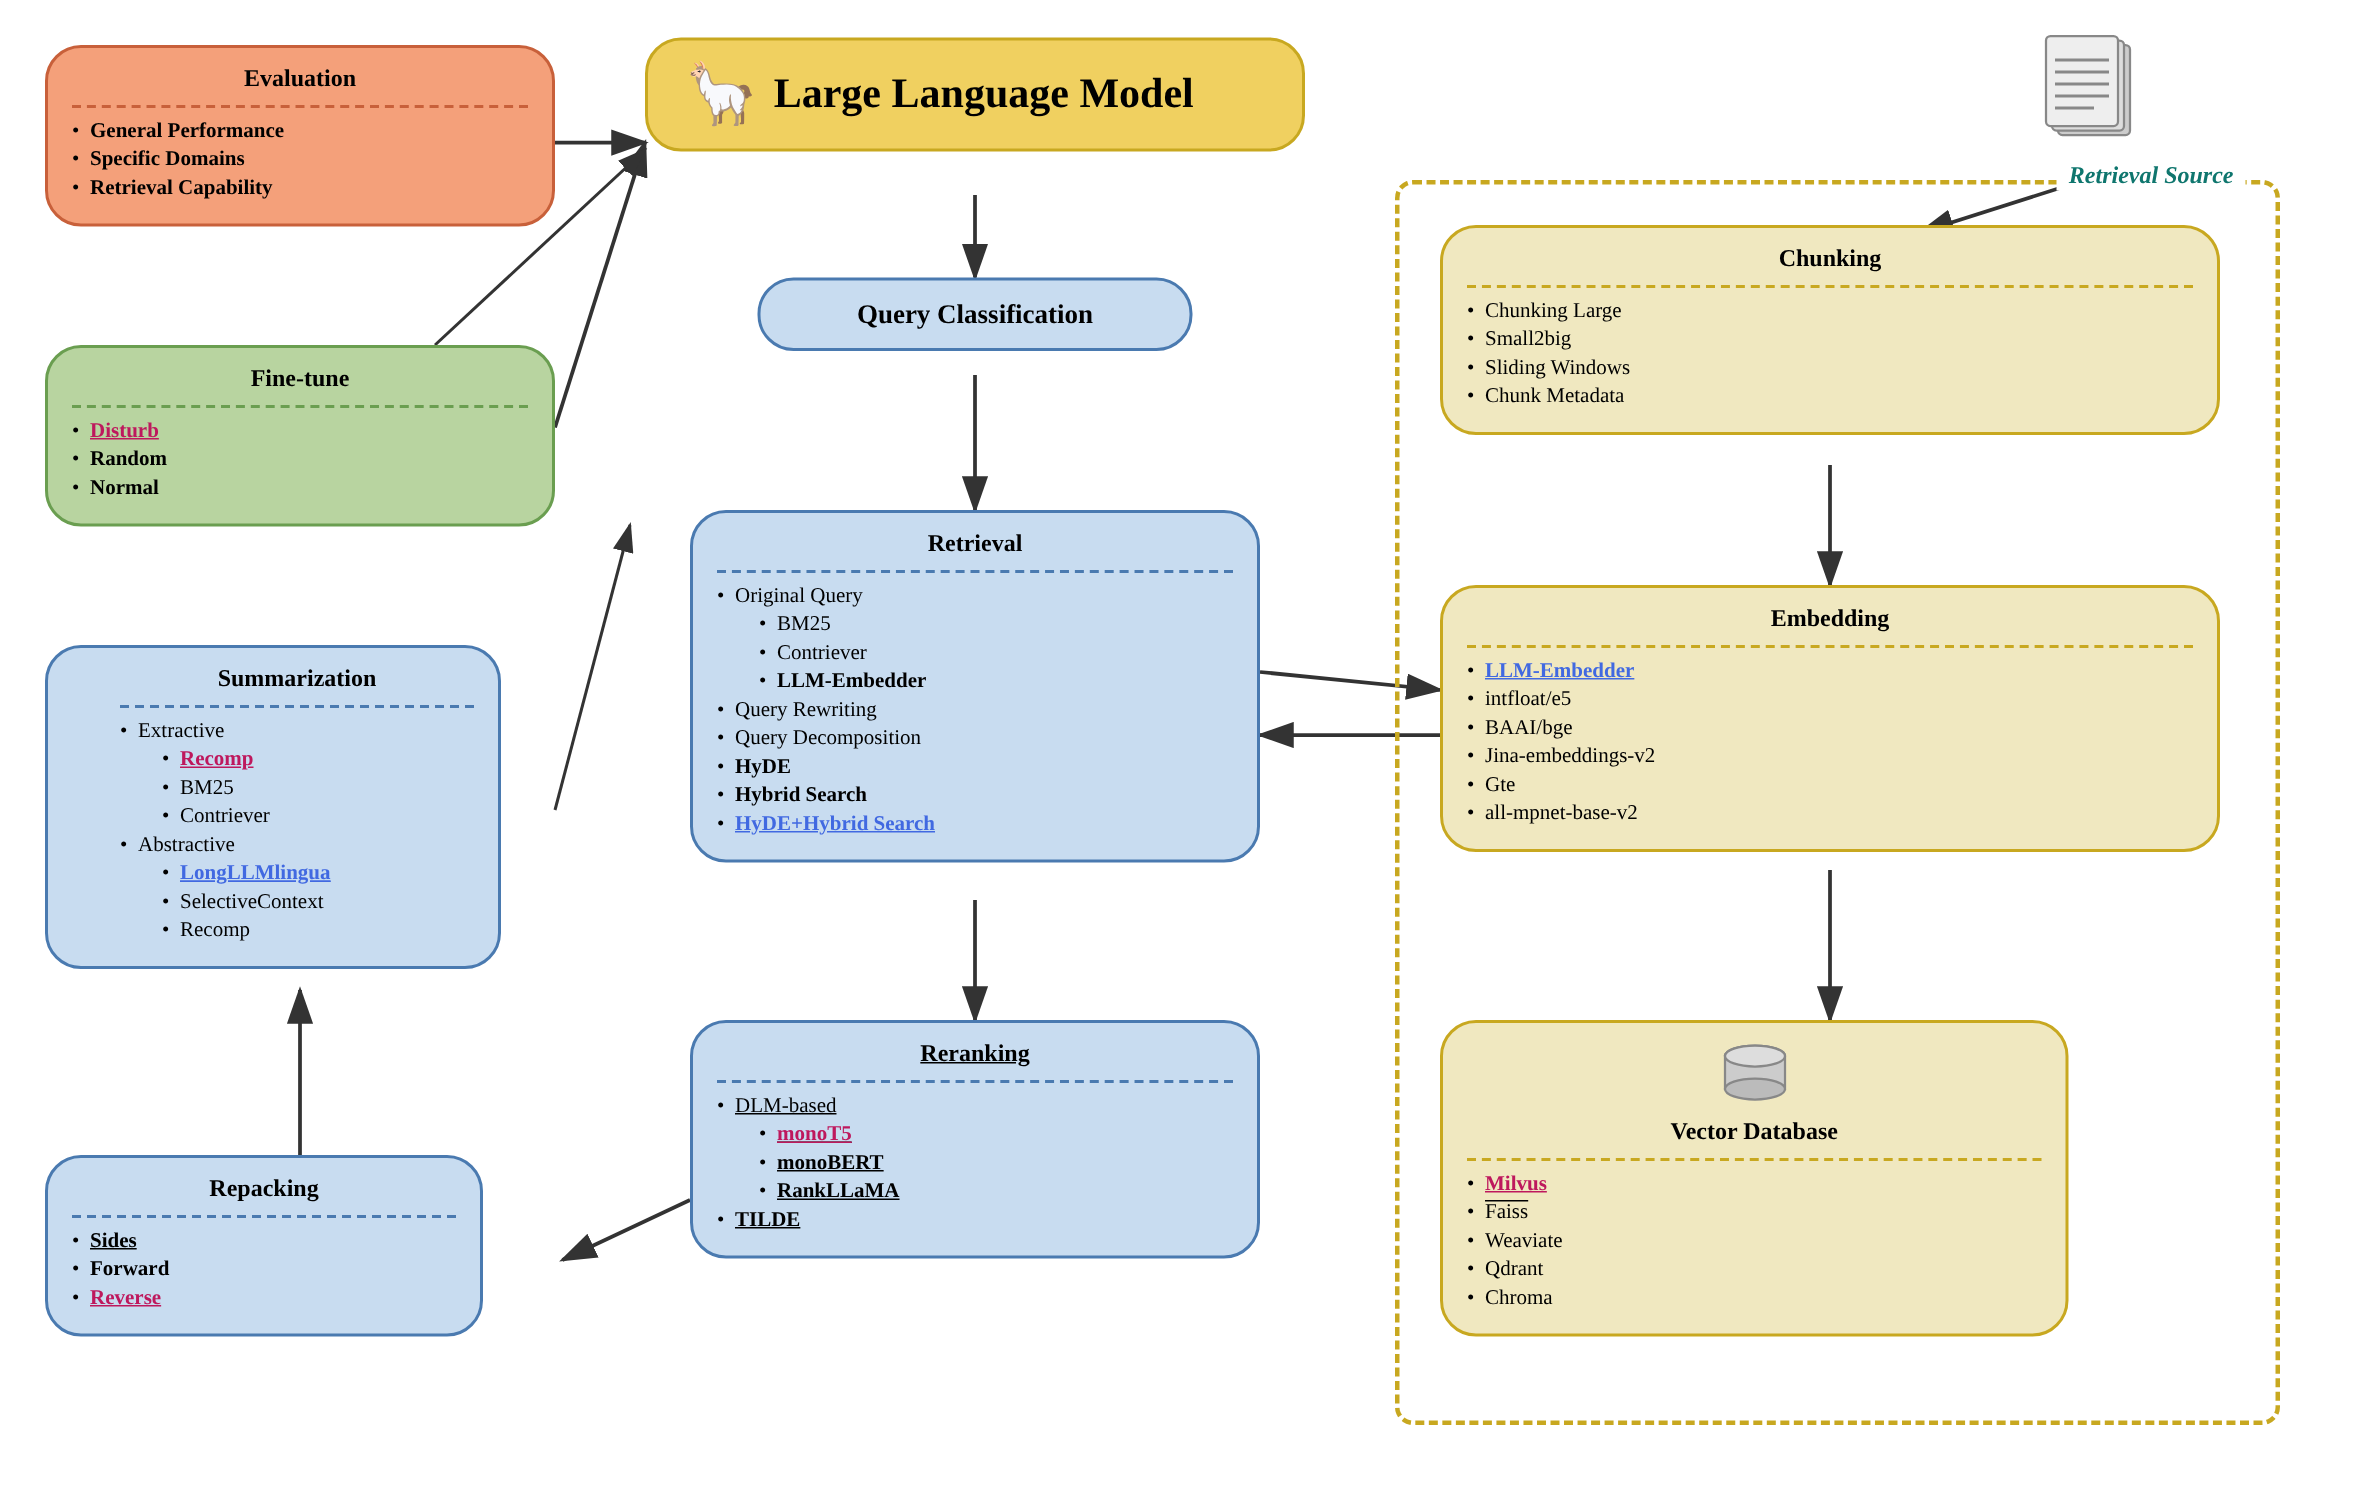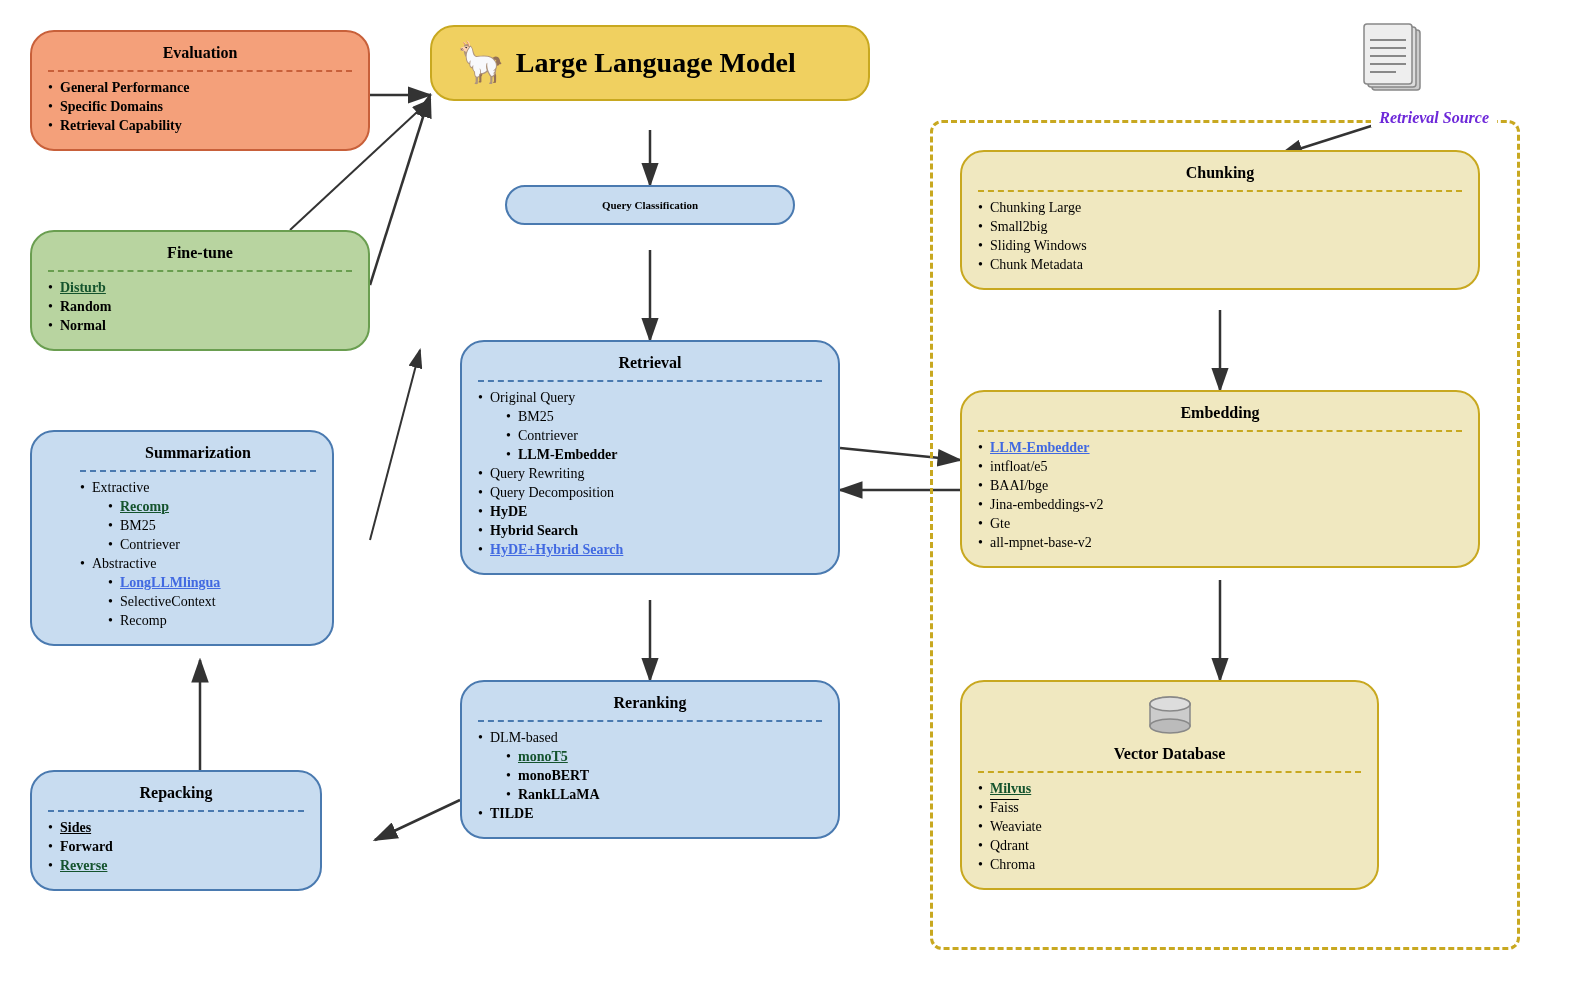--- a/index.html
+++ b/index.html
@@ -60,21 +60,21 @@
 
     .box-list .sub-list {
       padding-left: 16px;
     }
 
     .box-list .sub-list li::before {
       content: '•';
     }
 
     .link-text {
-      color: #14532d;
+      color: #be185d;
       text-decoration: underline;
     }
 
     .bold-text { font-weight: bold; }
     .link-bold { color: #4169E1; text-decoration: underline; font-weight: bold; }
 
     
     .box-evaluation {
       background: #F4A07A;
       border-color: #C8603A;
@@ -143,40 +143,41 @@
       width: 380px;
     }
 
     
     .box-reranking {
       background: #C8DCF0;
       border-color: #4A7AB0;
       left: 460px;
       top: 680px;
       width: 380px;
+      text-decoration: underline;
     }
 
     
     .retrieval-source-container {
       position: absolute;
       left: 930px;
       top: 120px;
       width: 590px;
       height: 830px;
       border: 3px dashed #C8A820;
       border-radius: 12px;
     }
 
     .retrieval-source-label {
       position: absolute;
       top: -14px;
       right: 20px;
       background: #fff;
       padding: 0 8px;
-      color: #6d28d9;
+      color: #0f766e;
       font-weight: bold;
       font-size: 16px;
       font-style: italic;
     }
 
     
     .box-chunking {
       background: #F0E8C0;
       border-color: #C8A820;
       left: 960px;
@@ -225,21 +226,21 @@
       line-height: 1;
     }
 
     .box-llm-title {
       font-weight: bold;
       font-size: 28px;
     }
 
     .box-query-title {
       font-weight: bold;
-      font-size: 11px;
+      font-size: 18px;
     }
 
     
     .db-icon {
       text-align: center;
       font-size: 28px;
       margin-bottom: 4px;
     }
   </style>
 </head>

